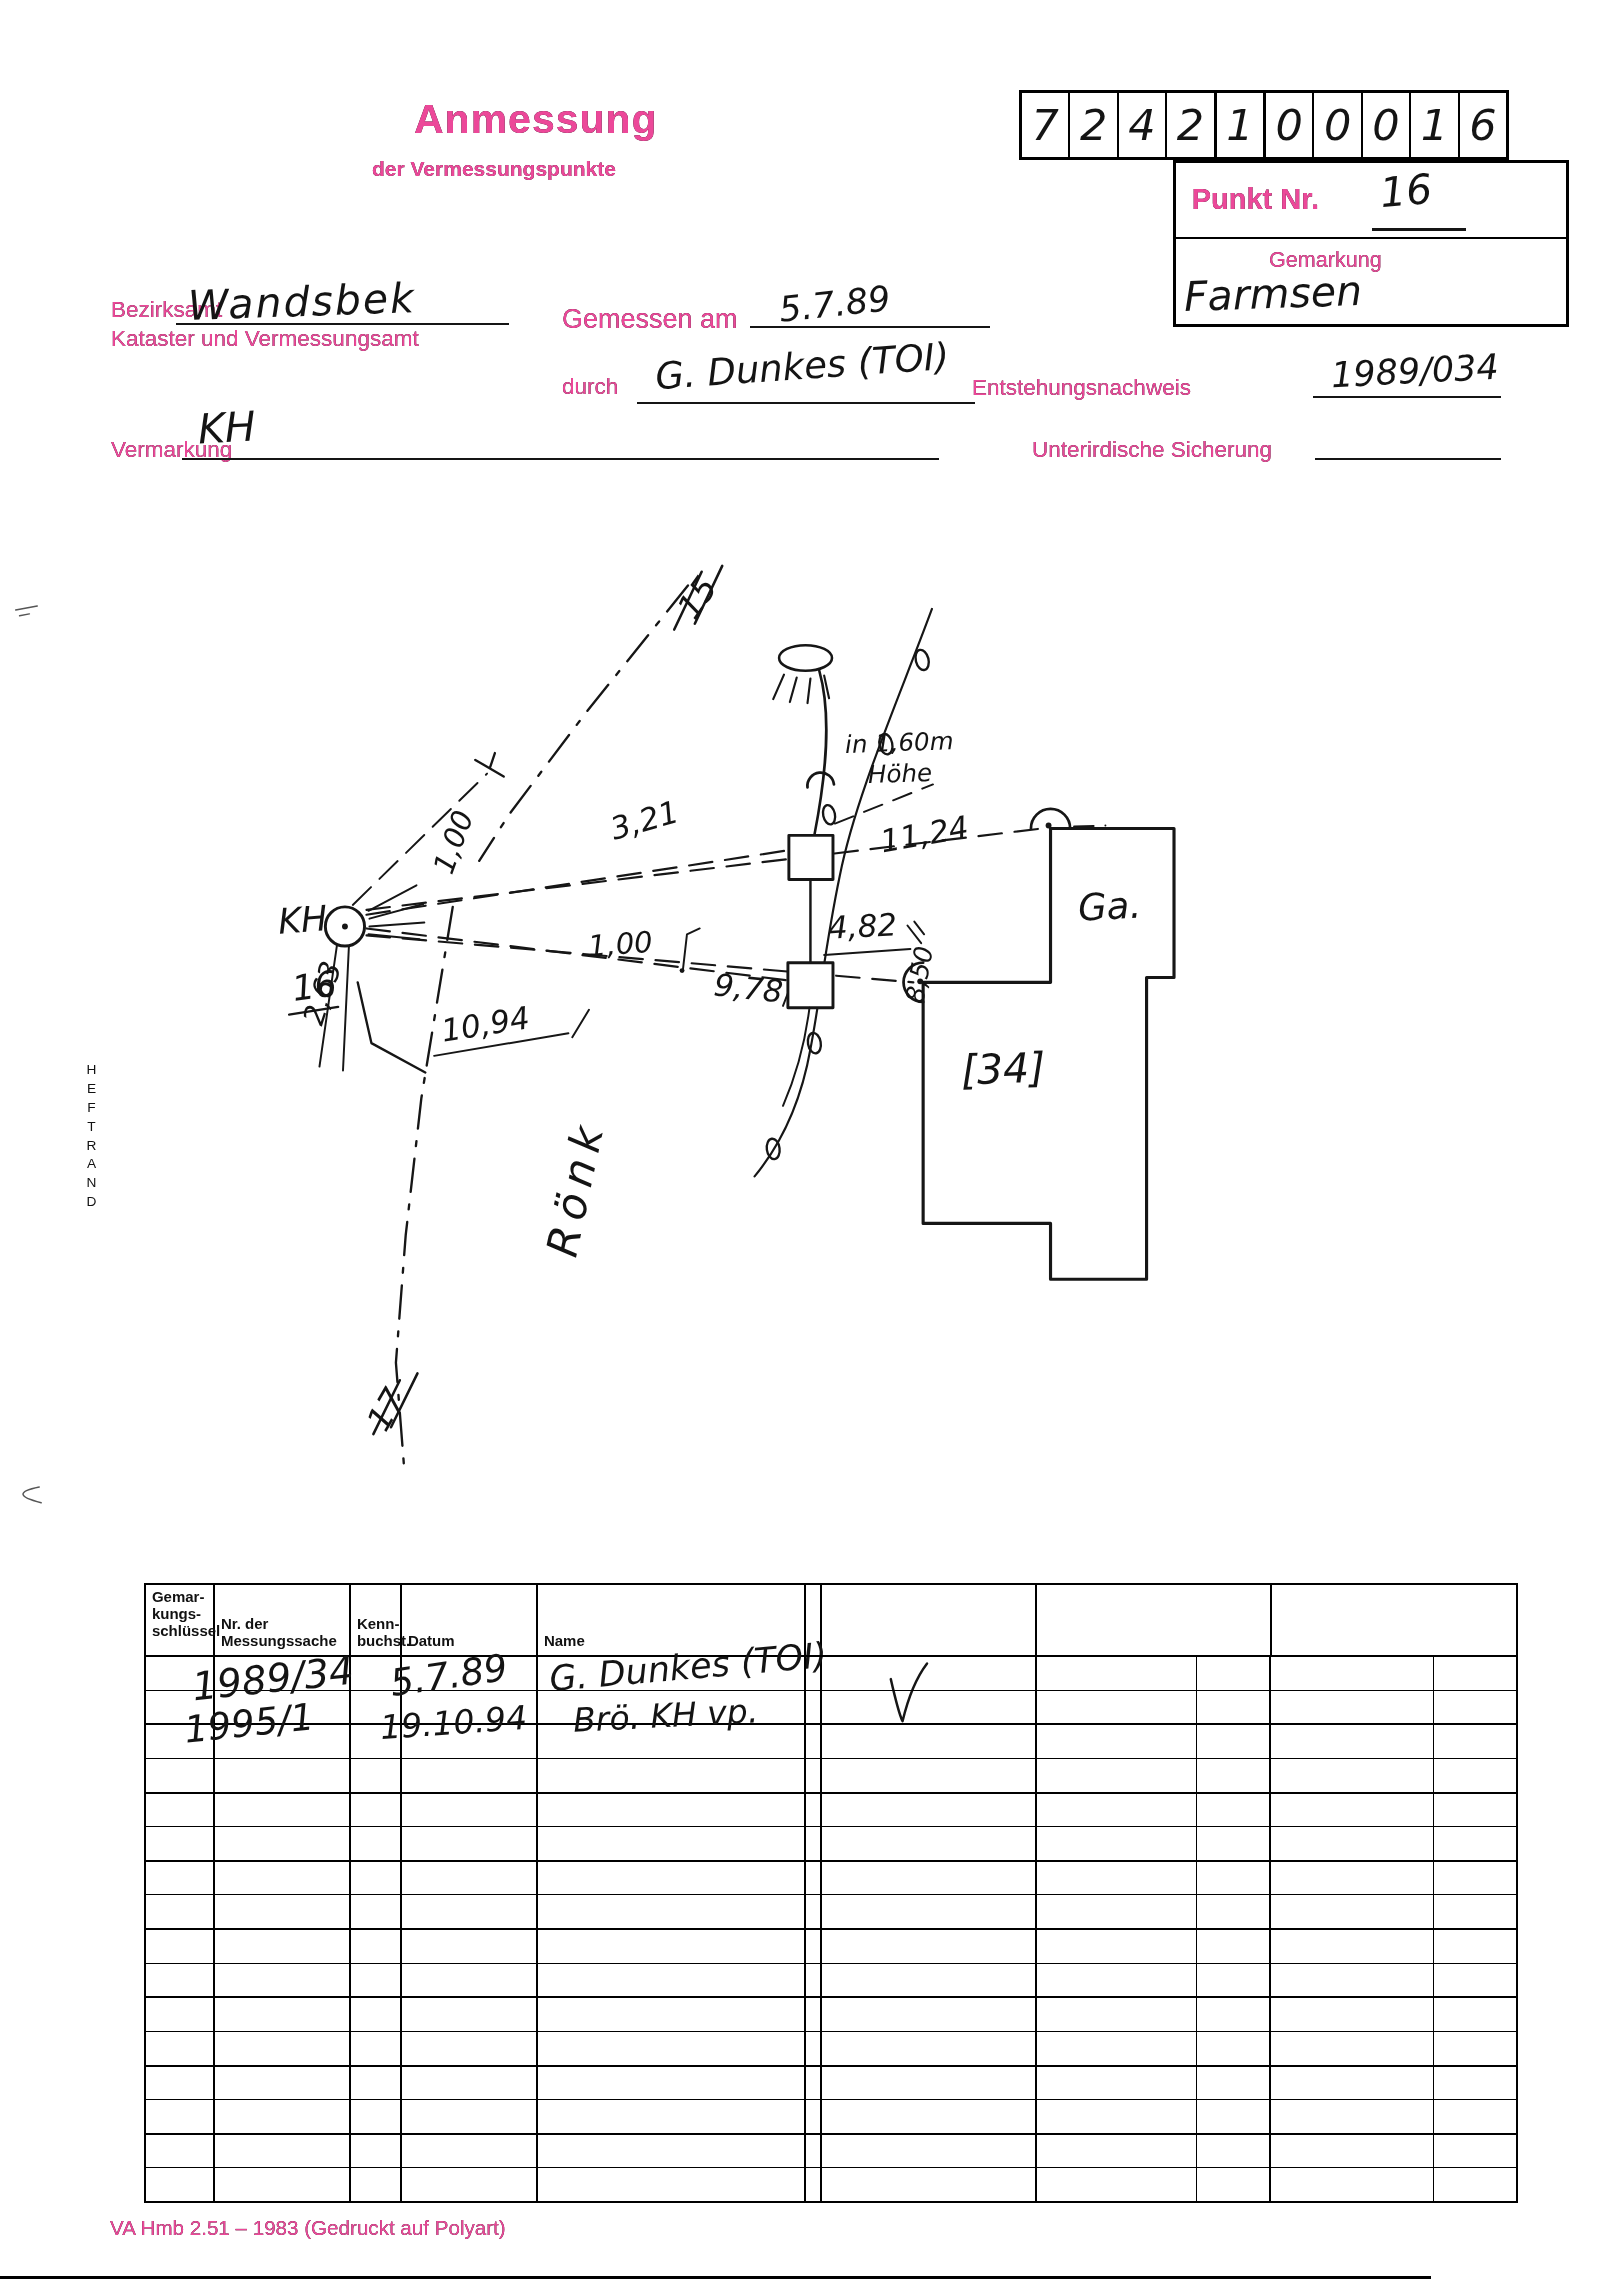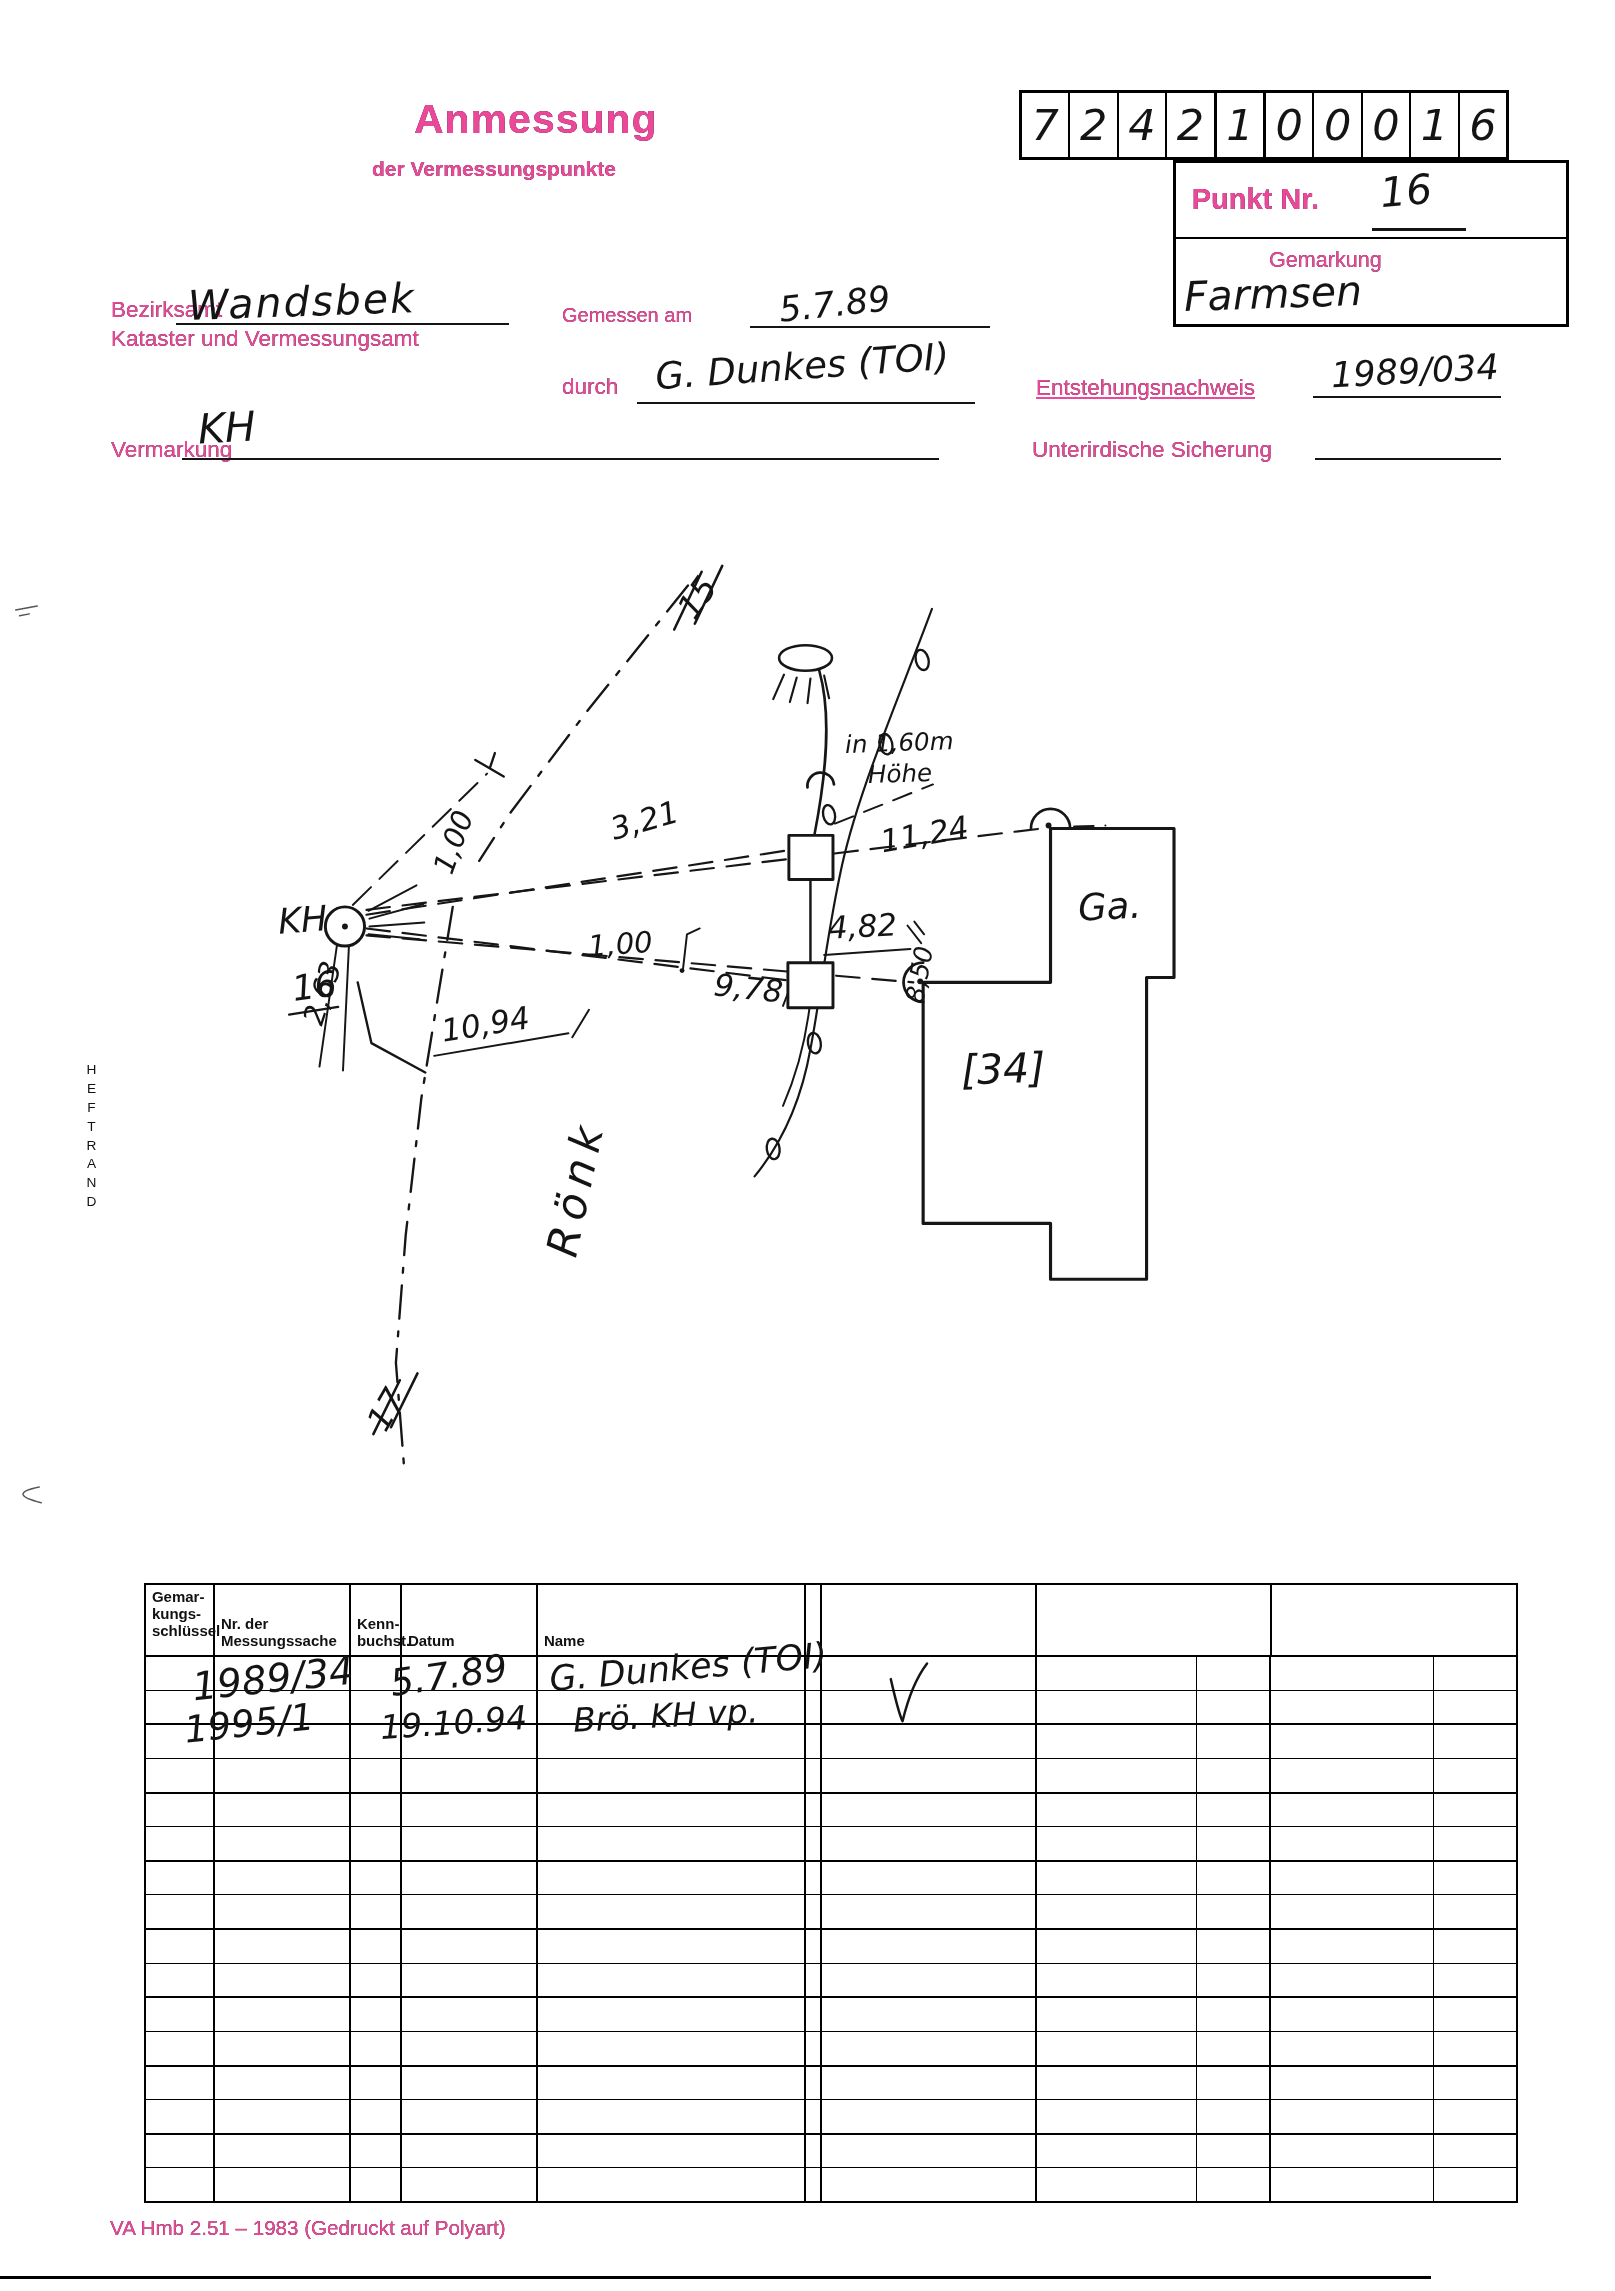--- a/index.html
+++ b/index.html
@@ -139,29 +139,29 @@
       <span class="pl abs" style="left:93px;top:7.8px;font-size:21.6px;">Gemarkung</span>
       <span class="hw abs" style="left:7.8px;top:31px;font-size:41px;transform:rotate(-2deg);">Farmsen</span>
     </div>
   </div>
 
   <div class="abs pl" style="left:111px;top:297px;font-size:22.5px;">Bezirksamt</div>
   <div class="abs hw" style="left:188px;top:278px;font-size:41px;letter-spacing:2px;transform:rotate(-2deg);">Wandsbek</div>
   <div class="ul" style="left:176px;top:323px;width:333px;"></div>
   <div class="abs pl" style="left:111px;top:326px;font-size:22.5px;">Kataster und Vermessungsamt</div>
 
-  <div class="abs pl" style="left:562px;top:304px;font-size:20px;">Gemessen am</div>
+  <div class="abs pl" style="left:562px;top:304px;font-size:27px;">Gemessen am</div>
   <div class="abs hw" style="left:779px;top:284px;font-size:35px;transform:rotate(-6deg);">5.7.89</div>
   <div class="ul" style="left:750px;top:326px;width:240px;"></div>
 
   <div class="abs pl" style="left:562px;top:374px;font-size:22.5px;">durch</div>
   <div class="abs hw" style="left:655px;top:345px;font-size:37px;transform:rotate(-4deg);">G. Dunkes (TOI)</div>
   <div class="ul" style="left:637px;top:402px;width:338px;"></div>
 
-  <div class="abs pl" style="left:1036px;top:375px;font-size:22.5px;text-decoration:underline;">Entstehungsnachweis</div>
+  <div class="abs pl" style="left:972px;top:375px;font-size:22.5px;">Entstehungsnachweis</div>
   <div class="abs hw" style="left:1331px;top:351px;font-size:35px;transform:rotate(-3deg);">1989/034</div>
   <div class="ul" style="left:1313px;top:396px;width:188px;"></div>
 
   <div class="abs pl" style="left:111px;top:437px;font-size:22.5px;">Vermarkung</div>
   <div class="abs hw" style="left:198px;top:404px;font-size:41px;transform:rotate(-3deg);">KH</div>
   <div class="ul" style="left:182px;top:458px;width:757px;height:1.6px;"></div>
 
   <div class="abs pl" style="left:1032px;top:437px;font-size:22.5px;">Unterirdische Sicherung</div>
   <div class="ul" style="left:1315px;top:458px;width:186px;height:1.6px;"></div>
 

